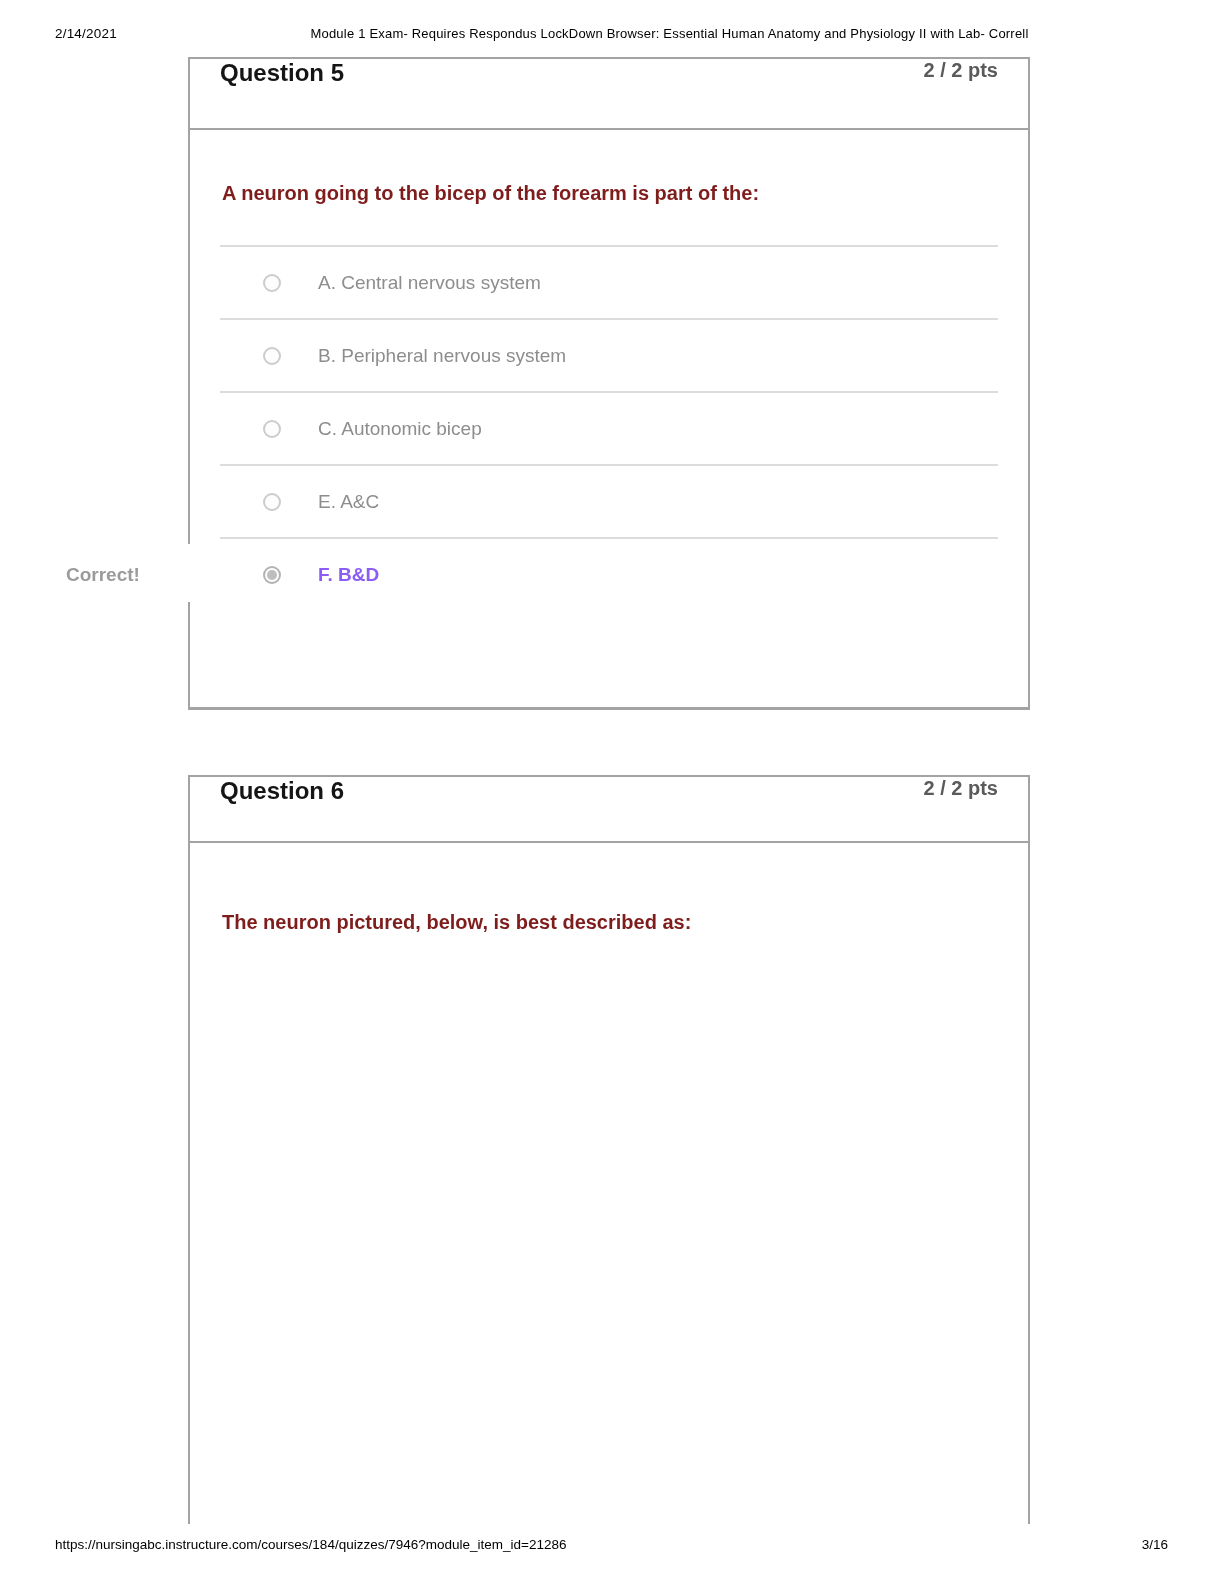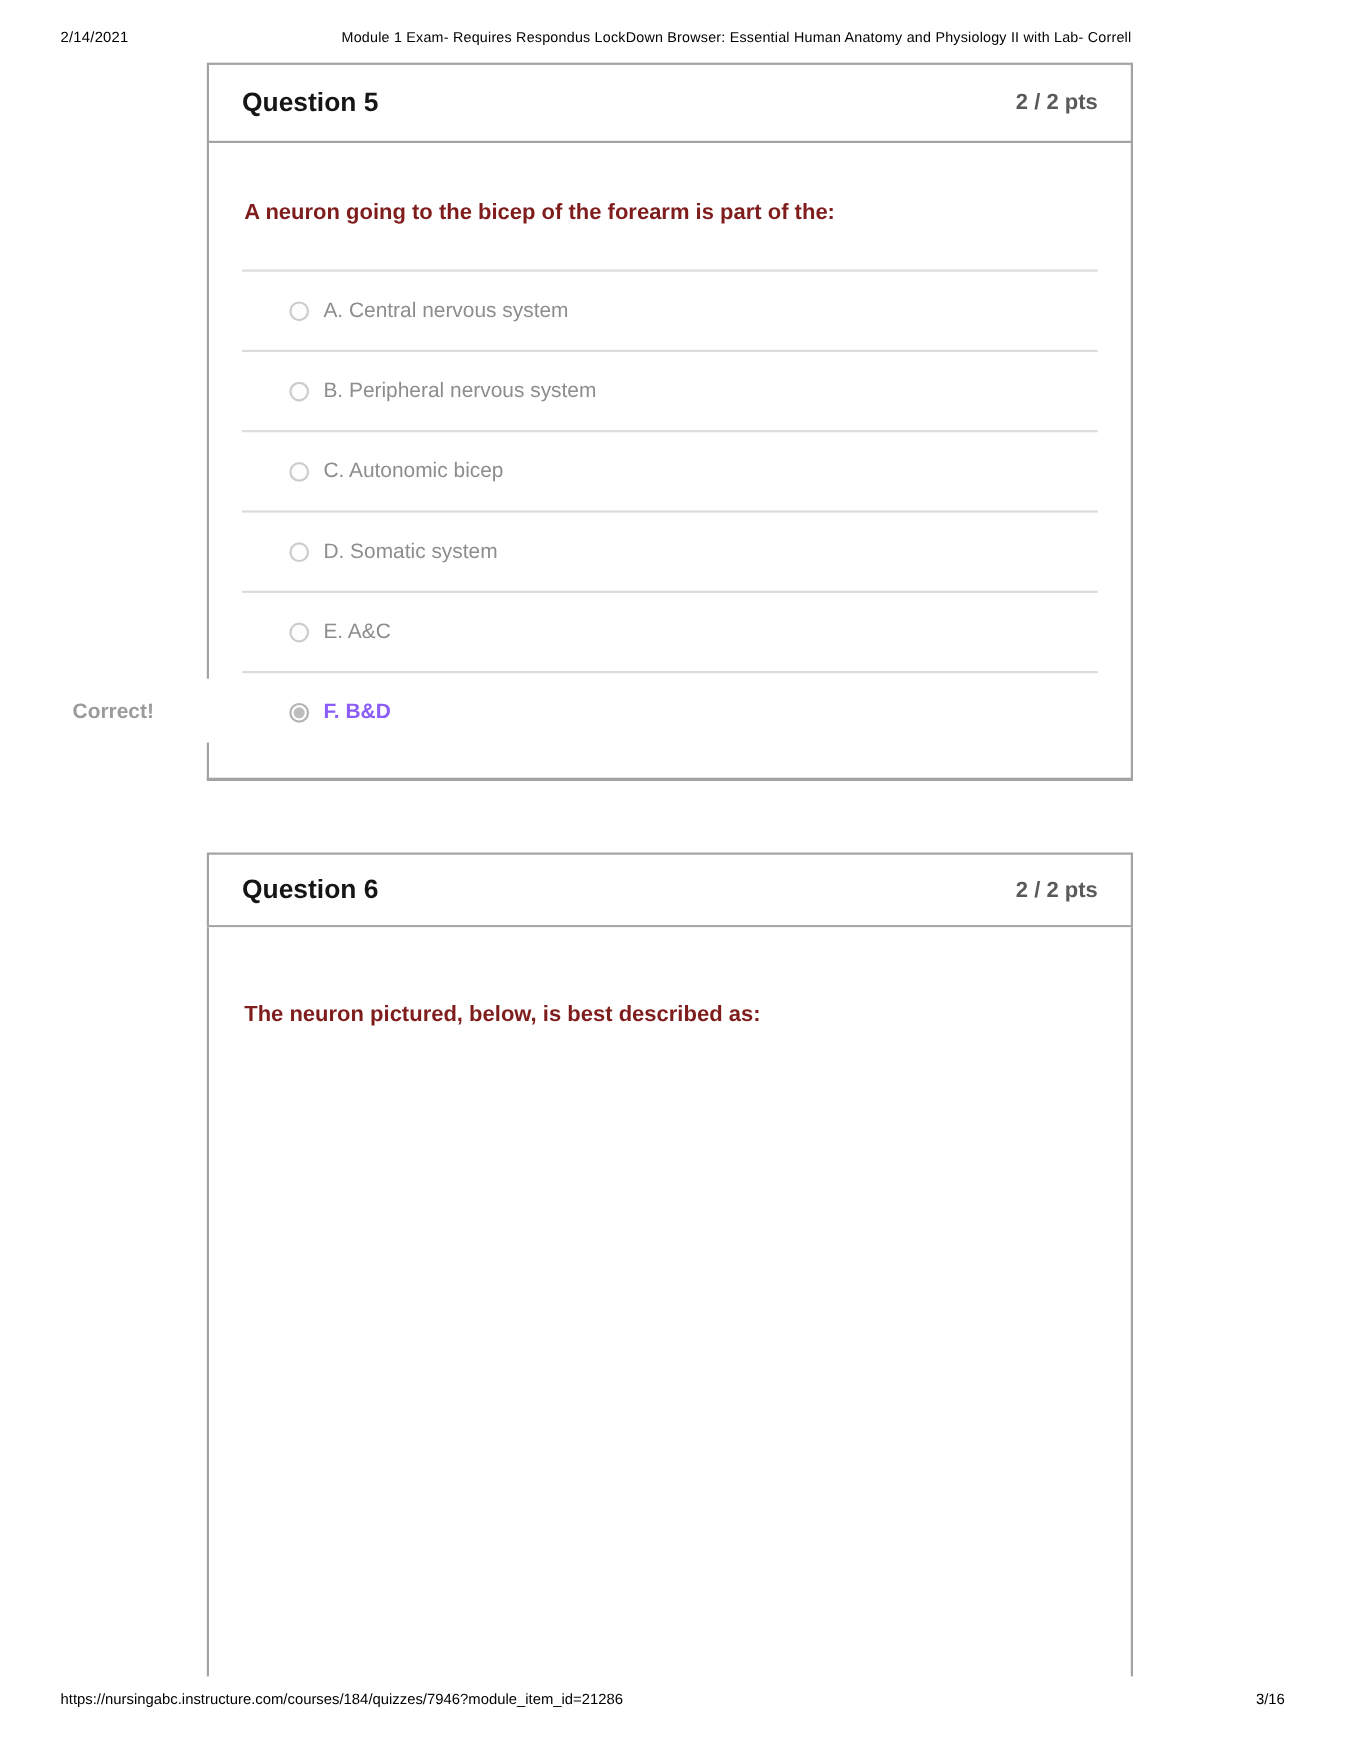--- a/index.html
+++ b/index.html
@@ -60,21 +60,20 @@
   .card.q5 { top: 57px; }
   .card.q6 { top: 775px; }
 
   .card-header {
     box-sizing: border-box;
     height: 73px;
     border: 2px solid #a3a3a3;
     background: #fff;
     display: flex;
     justify-content: space-between;
-    align-items: center;
     padding: 0 30px;
   }
   .q6 .card-header { height: 68px; }
 
   .q-title {
     font-size: 24px;
     font-weight: bold;
     color: #151515;
   }
   .q-points {
@@ -109,20 +108,21 @@
   .q6 .q-prompt { padding-top: 68px; }
 
   
   .answer-row {
     position: relative;
     height: 71px;
     display: flex;
     align-items: center;
     padding-left: 43px;
     border-top: 2px solid #dcdcdc;
+    gap: 24px;
   }
   .radio {
     position: relative;
     box-sizing: border-box;
     width: 18px;
     height: 18px;
     border: 2px solid #cccccc;
     border-radius: 50%;
     background: #fdfdfd;
     flex: 0 0 auto;
@@ -190,24 +190,20 @@
       <div class="answer-row">
         <span class="radio"></span>
         <span class="answer-label">B. Peripheral nervous system</span>
       </div>
       <div class="answer-row">
         <span class="radio"></span>
         <span class="answer-label">C. Autonomic bicep</span>
       </div>
       <div class="answer-row">
         <span class="radio"></span>
-        <span class="answer-label">D. Somatic system</span>
-      </div>
-      <div class="answer-row">
-        <span class="radio"></span>
         <span class="answer-label">E. A&amp;C</span>
       </div>
       <div class="answer-row correct">
         <span class="correct-flag">Correct!</span>
         <span class="radio selected"></span>
         <span class="answer-label">F. B&amp;D</span>
       </div>
     </div>
   </div>
 </div>

